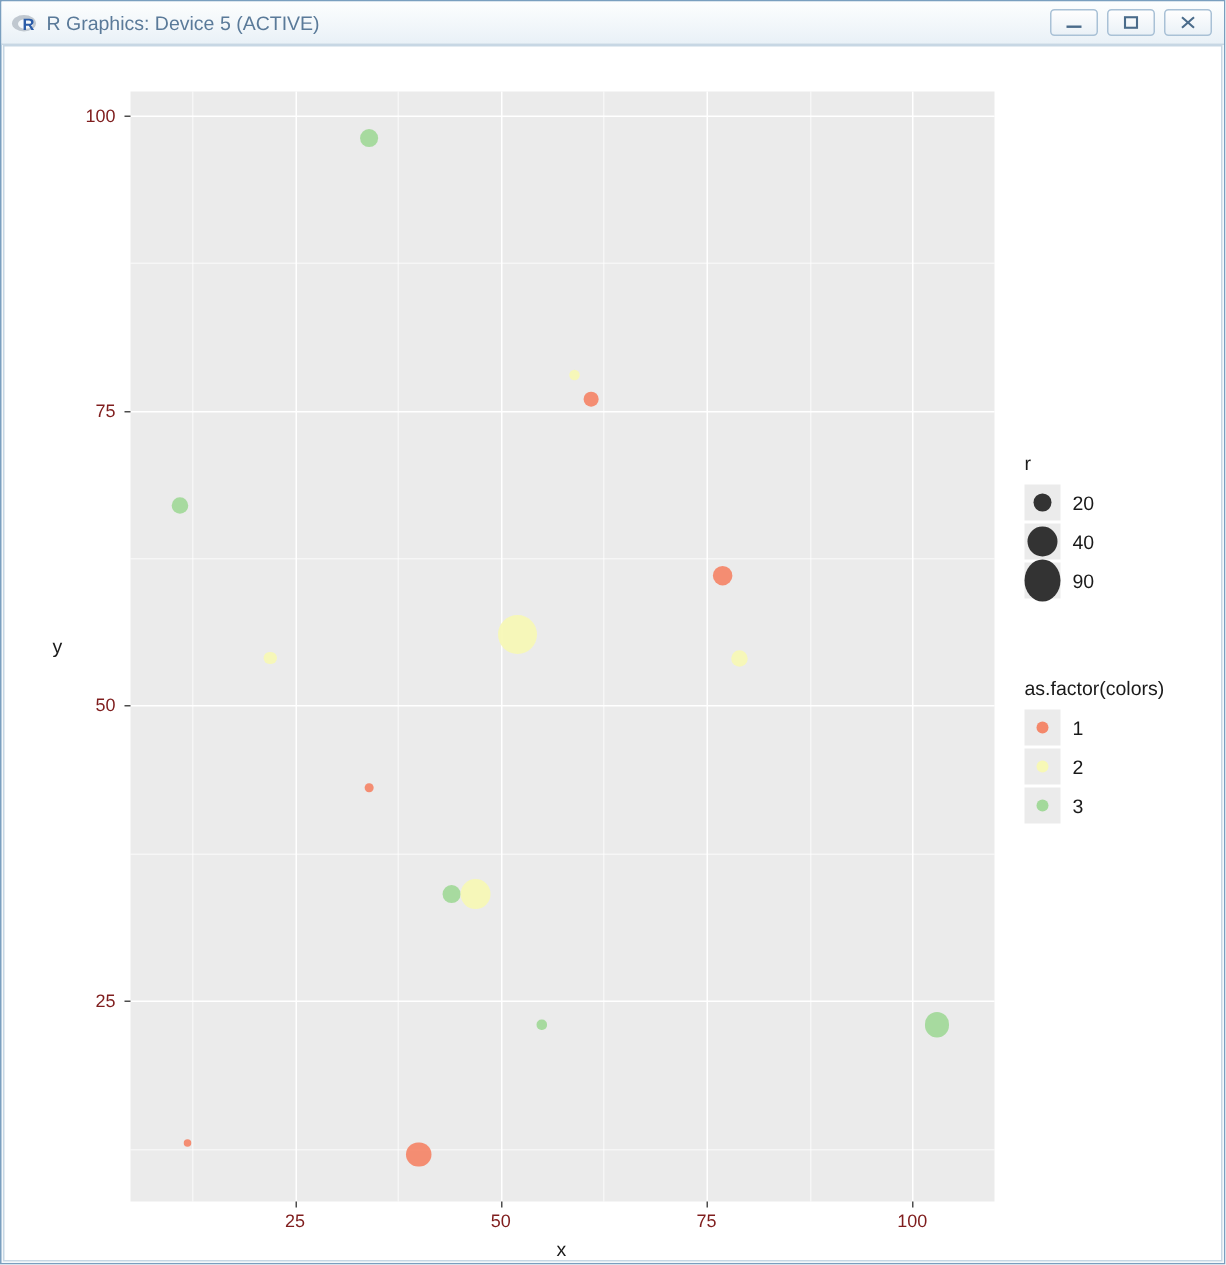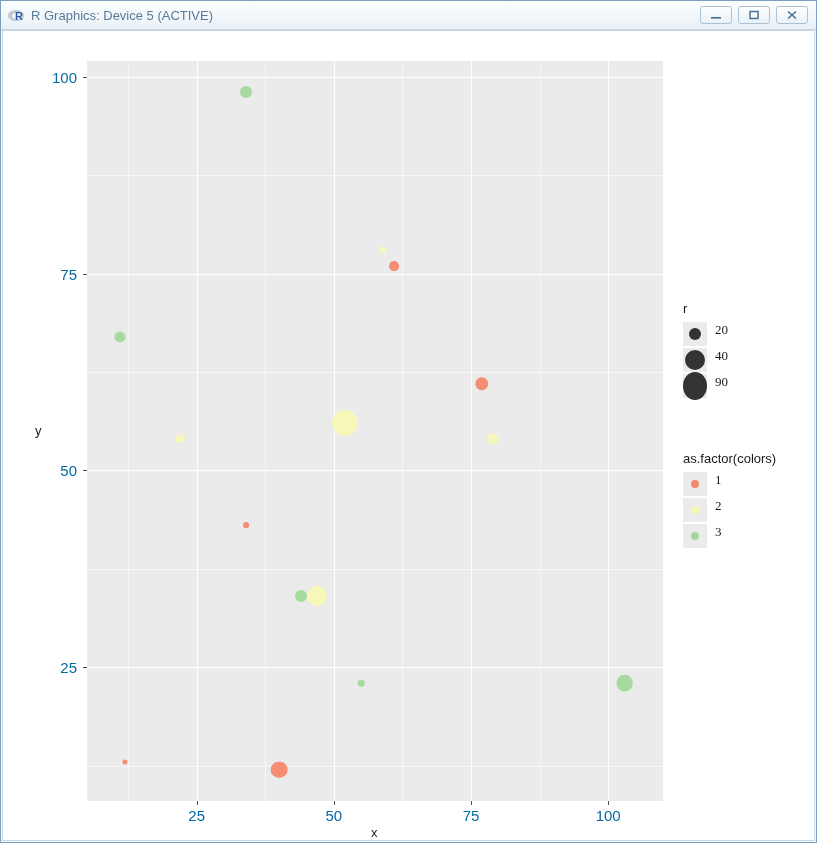--- a/index.html
+++ b/index.html
@@ -77,22 +77,22 @@
   .gridline-v, .gridline-h {
     position: absolute;
     background: #ffffff;
   }
   .gridline-v { width: 1px; top:0; bottom:0; }
   .gridline-h { height: 1px; left:0; right:0; }
   .gridline-v.minor, .gridline-h.minor { opacity: 0.55; }
 
   .tick-label-x, .tick-label-y {
     position: absolute;
-    color: #0369a1;
-    font-size: 15px;
+    color: #7f1d1d;
+    font-size: 12px;
   }
   .tick-label-x { transform: translateX(-50%); }
   .tick-label-y { transform: translateY(-50%); text-align: right; }
   .tick-mark-x {
     position: absolute;
     width: 1px;
     height: 4px;
     background: #4d4d4d;
   }
   .tick-mark-y {
@@ -121,23 +121,22 @@
     font-size: 13px;
     color: #1a1a1a;
   }
   .legend-title {
     font-size: 13px;
     color: #1a1a1a;
     margin-bottom: 6px;
   }
   .legend-row {
     display: flex;
-    align-items: flex-start;
+    align-items: center;
     height: 26px;
-    font-family: Liberation Serif, serif;
   }
   .legend-key {
     width: 24px;
     height: 24px;
     background: #ebebeb;
     margin-right: 8px;
     display: inline-flex;
     align-items: center;
     justify-content: center;
   }

